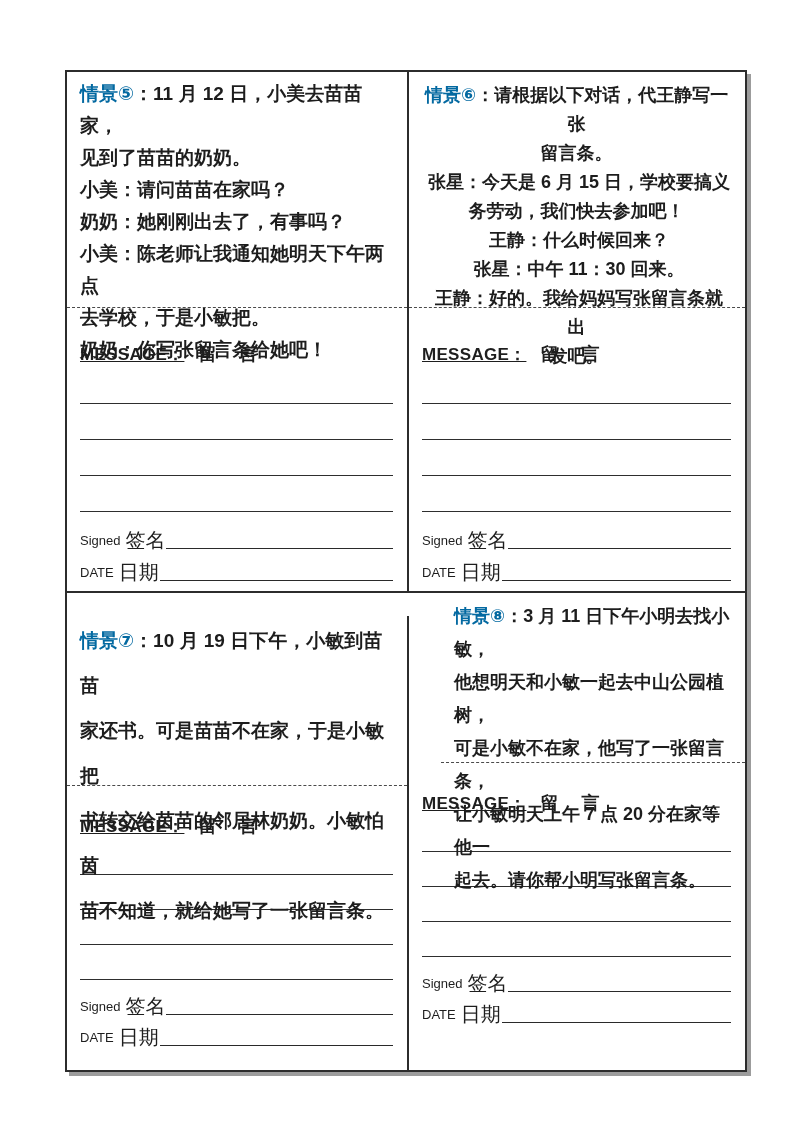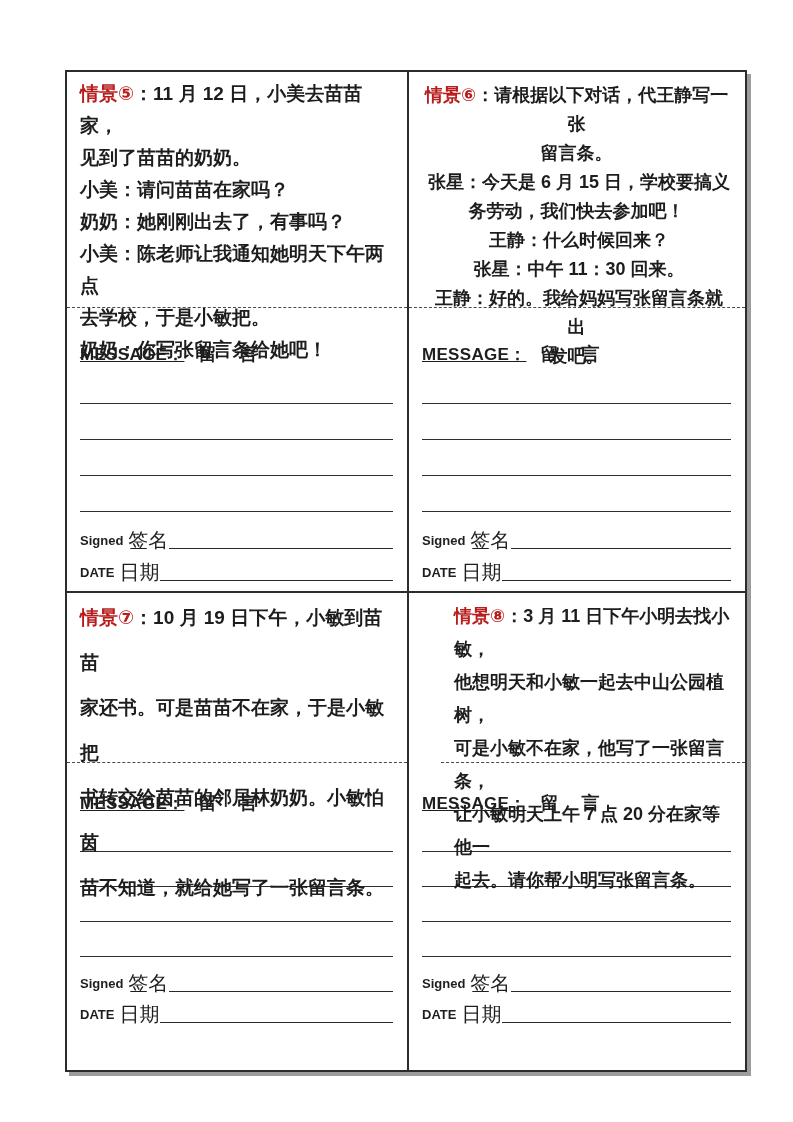--- a/index.html
+++ b/index.html
@@ -11,54 +11,54 @@
   }
   .worksheet {
     position:absolute; left:65px; top:70px; width:682px; height:1002px;
     display:grid; grid-template-columns:342px 336px; grid-template-rows:521px 477px;
     border:2px solid #2c2c2c; background:#ffffff;
     box-shadow:4px 4px 0 #9c9c9c;
   }
   .cell { overflow:hidden; background:#fff; }
   .cell-tl { border-right:2px solid #2c2c2c; border-bottom:2px solid #2c2c2c; }
   .cell-tr { border-bottom:2px solid #2c2c2c; }
-  .cell-bl { border-right:2px solid #2c2c2c; }
+  .cell-bl { border-right:2px solid #2c2c2c;margin-top:23px; }
 
   .scenario {
     padding:7px 14px 0 13px;
     border-bottom:1px dashed #4a4a4a;
     font-weight:bold; color:#1d1d1d;
   }
   .row-top .scenario { height:236px; }
   .row-bot .scenario { height:170px; }
   .c5 .scenario { font-size:19px; line-height:32px; padding-top:6px; }
   .c6 .scenario { font-size:18px; line-height:29px; padding-top:9px;text-align:center; }
   .c7 .scenario { font-size:19px; line-height:45px; padding-top:2px; }
   .c8 .scenario { font-size:18px; line-height:33px; padding-top:7px;margin-left:32px; }
-  .scenario-label { color:#b91c1c; }
+  .scenario-label { color:#0369a1; }
   .scenario-body { white-space:pre-wrap; }
 
   .message { padding:0 14px 0 13px; }
   .msg-heading { display:flex; align-items:baseline; }
   .row-top .msg-heading { margin-top:34px; }
   .row-bot .msg-heading { margin-top:28px; }
   .msg-title-en { font-size:17px; font-weight:bold; letter-spacing:0.3px;text-decoration:underline; }
   .msg-title-cn { font-size:18px; font-weight:bold; margin-left:14px; letter-spacing:9px; }
 
   .write-lines { margin-top:2px; }
   .write-line { border-bottom:1.6px solid #2e2e2e; }
   .row-top .write-line { height:36px; }
   .row-bot .write-line { height:35px; }
 
   .sign-row, .date-row { display:flex; align-items:flex-end; height:21px; }
   .row-top .sign-row { margin-top:16px; }
   .row-top .date-row { margin-top:11px; }
   .row-bot .sign-row { margin-top:14px; }
   .row-bot .date-row { margin-top:10px; }
-  .lbl-en { font-weight:bold; font-size:13px; line-height:17px; }
+  .lbl-en { font-weight:normal; font-size:13px; line-height:17px; }
   .lbl-cn { font-size:20px; line-height:17px; margin-left:5px; }
   .fill-line { flex:1; border-bottom:1.2px solid #2a2a2a; height:17px; margin-left:1px; }
 </style>
 </head>
 <body>
 
 <div class="sheet">
   <div class="worksheet">
 
     <div class="cell cell-tl row-top c5">

